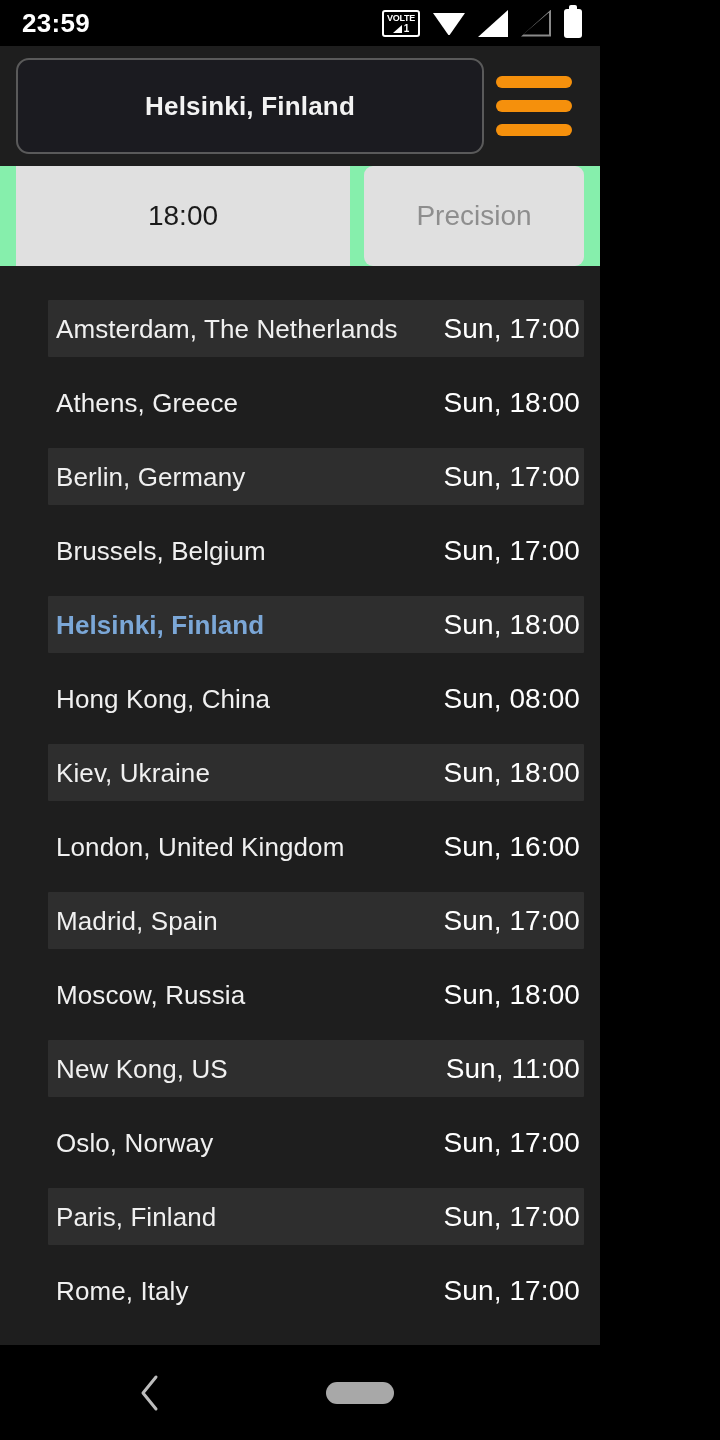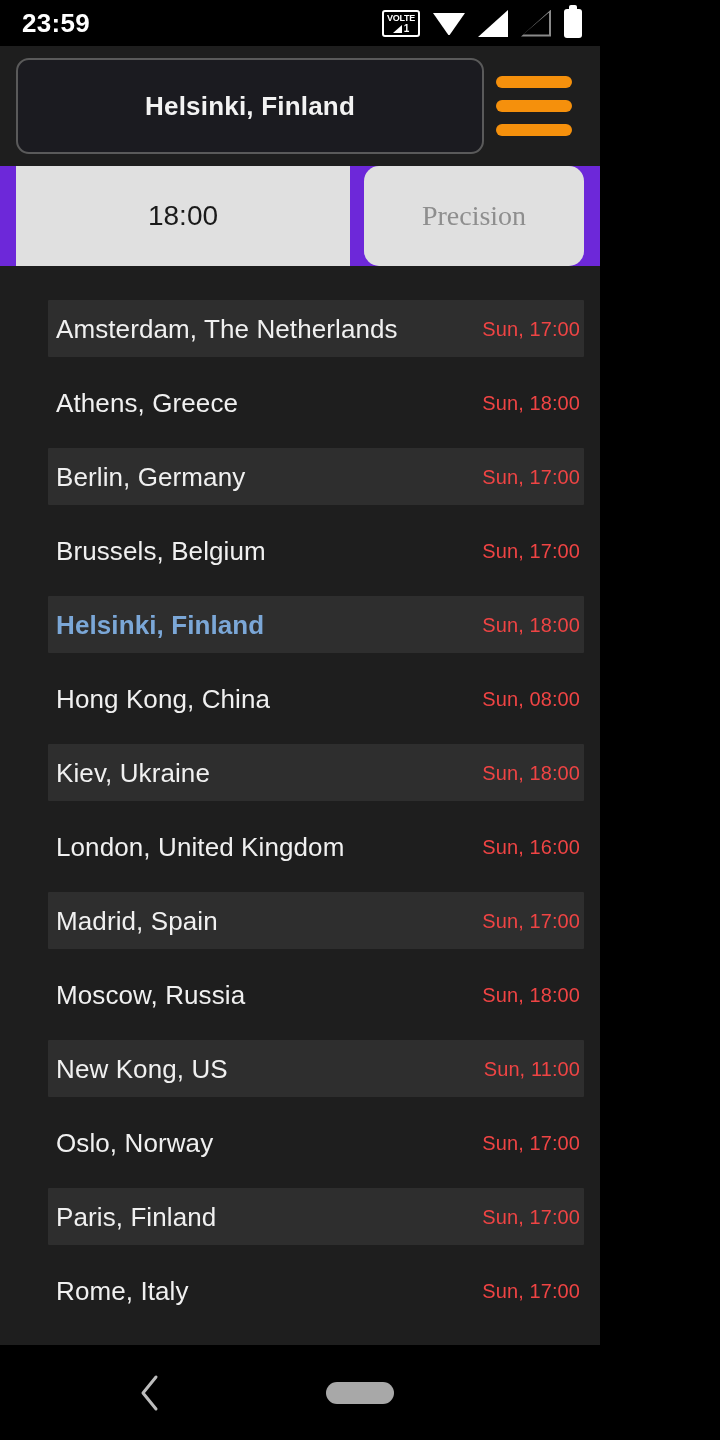--- a/index.html
+++ b/index.html
@@ -77,30 +77,30 @@
   .menu-btn {
     width:100px; height:96px;
     display:flex; flex-direction:column; align-items:center; justify-content:center;
     gap:12px;
   }
   .menu-bar { width:76px; height:12px; background:#f5900c; border-radius:6px; }
 
   
   .controls {
     display:flex; gap:14px; padding:0 16px 0 16px; height:100px; align-items:stretch;
-    background:#6d28d9;
+    background:#86efac;
   }
   .btn-time {
     flex:1; background:#e0e0e0; border:none; border-radius:0;
     color:#1a1a1a; font-size:28px; font-family:"Liberation Sans", sans-serif;
     display:flex; align-items:center; justify-content:center;
   }
   .btn-precision {
-    width:220px; background:#e0e0e0; border:none; border-radius:15px;
-    color:#8e8e8e; font-size:28px; font-family:Liberation Serif, serif;
+    width:220px; background:#e0e0e0; border:none; border-radius:9px;
+    color:#8e8e8e; font-size:28px; font-family:Liberation Sans, sans-serif;
     display:flex; align-items:center; justify-content:center;
   }
 
   
   .list {
     margin-top:26px; background:#1e1e1e;
     height:1046px; overflow:hidden;padding-left:32px;
   }
   .row {
     height:74px; display:flex; align-items:center;
@@ -113,21 +113,21 @@
     background:#2e2e2e; border-radius:1px;
   }
   .row.odd .stripe { background:#2e2e2e; }
   .row.even .stripe { background:transparent; }
   .row .city, .row .time { position:relative; z-index:2; }
   .city {
     font-size:26px; color:#f0f0f0; padding-left:8px; letter-spacing:.1px;
   }
   .row.selected .city { color:#7ba7d7; font-weight:700; }
   .time {
-    font-size:20px; color:#ef4444; padding-right:4px; letter-spacing:.1px;
+    font-size:28px; color:#ffffff; padding-right:4px; letter-spacing:.1px;
   }
 
   
   .navbar {
     position:absolute; left:0; bottom:0; width:720px; height:95px;
     background:#000; display:flex; align-items:center;
   }
   .nav-back {
     position:absolute; left:127px; top:50%; transform:translateY(-50%);
     width:44px; height:44px; display:flex; align-items:center; justify-content:center;

